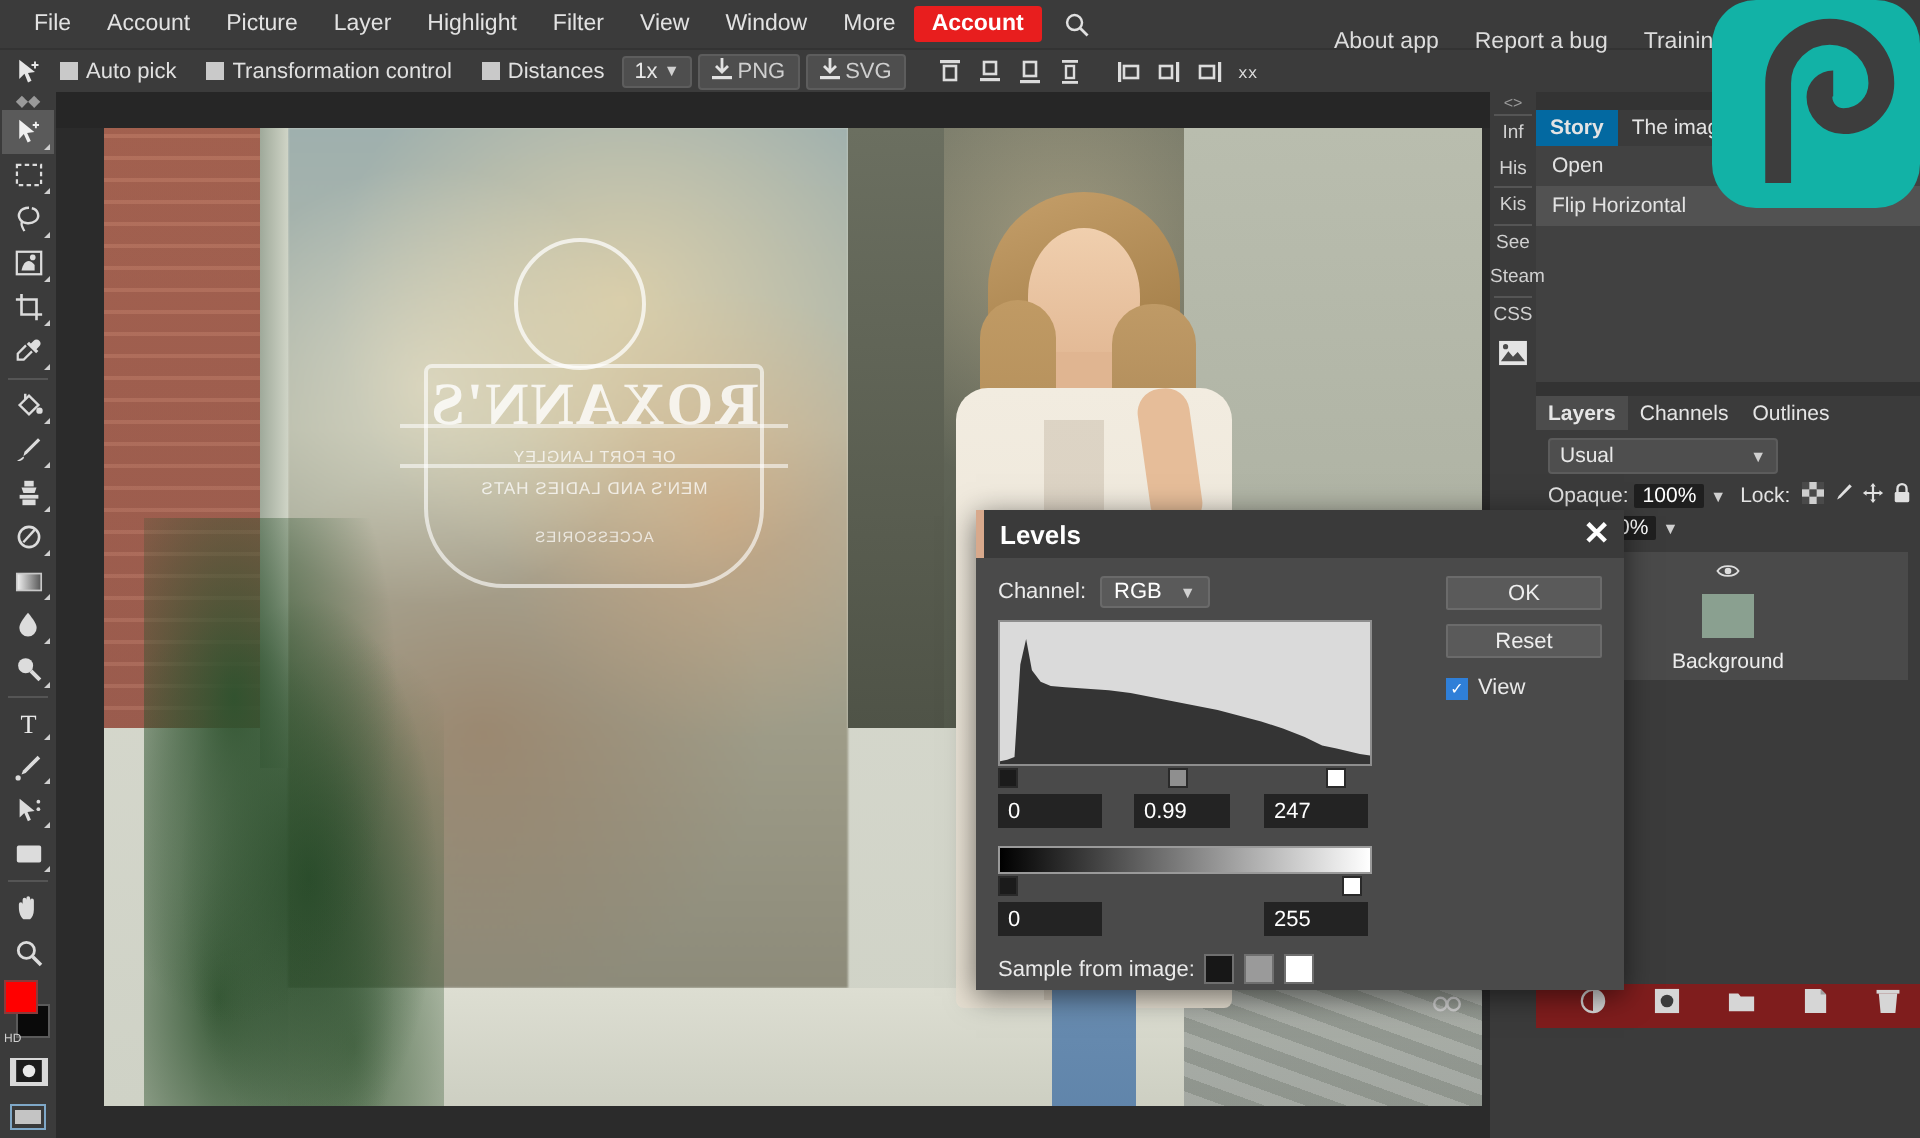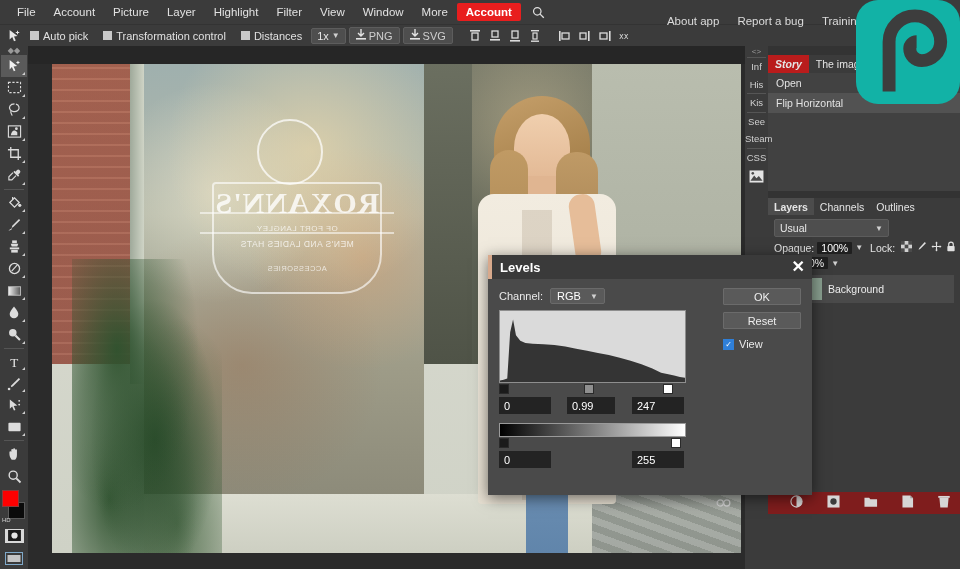--- a/index.html
+++ b/index.html
@@ -261,21 +261,21 @@
 
   .right-panel {
     position:absolute; right:0; top:46px; width:192px; bottom:0;
     background:#3b3b3b; z-index:21;
   }
   .rp-headerbar { height:9px; background:#333;}
   .rp-tabrow { display:flex; background:#3b3b3b; height:18px; align-items:stretch;}
   .rp-tab {
     font-size:10.5px; color:#e4e4e4; padding:3px 7px; display:flex; align-items:center;
   }
-  .rp-tab.sel { background:#b91c1c; font-weight:bold;font-style:italic;}
+  .rp-tab.sel { background:#0369a1; font-weight:bold;}
   .hist-list { background:#424242; }
   .hist-item { font-size:10.5px; color:#e2e2e2; padding:4px 8px;}
   .hist-item.cur { background:#525252;}
   .hist-body { background:#414141; height:78px;}
 
   .rp-div { height:7px; background:#333;}
   .layers-tabrow { display:flex; background:#3b3b3b; height:17px;}
   .lay-tab { font-size:10.5px; color:#e5e5e5; padding:2px 6px; display:flex; align-items:center;}
   .lay-tab.sel { background:#4c4c4c; font-weight:bold;}
   .lay-body { background:#3b3b3b; padding:4px 6px 0 6px;}
@@ -284,21 +284,21 @@
     font-size:10.5px; color:#e8e8e8; padding:2px 5px;
     display:flex; align-items:center; justify-content:space-between; width:115px;
   }
   .opac-row { display:flex; align-items:center; gap:3px; font-size:10.5px; margin-top:4px; color:#e2e2e2;}
   .val-box { background:#1f1f1f; color:#fff; font-size:10.5px; padding:0px 4px; border-radius:1px;}
   .tri { font-size:8px; color:#d0d0d0;}
   .lock-icons { display:flex; gap:4px; align-items:center; margin-left:3px;}
   .fill-row { display:flex; align-items:center; gap:3px; font-size:10.5px; margin-top:3px; color:#e2e2e2;}
   .layer-row {
     display:flex; align-items:center; gap:6px;
-    background:#4a4a4a; margin-top:6px; padding:3px 4px;
+    background:#4a4a4a; margin-top:6px; padding:3px 4px;flex-direction:column;
   }
   .layer-thumb { width:26px; height:22px; background:#8aa090;}
   .layer-name { font-size:10.5px; color:#ececec;}
   .layer-eye { width:12px; height:12px; display:flex; align-items:center; justify-content:center;}
   .lay-footer {
     position:absolute; left:0; right:0; bottom:55px; height:22px;
     background:#7f1d1d; display:flex; align-items:center; justify-content:flex-end; gap:24px;
     padding-right:10px;
   }
 
@@ -869,20 +869,26 @@
       <div class="gradbar"></div>
       <div class="out-handles">
         <span class="hdl" style="left:0px; background:#1b1b1b;"></span>
         <span class="hdl" style="left:172px; background:#ffffff;"></span>
       </div>
       <div class="out-fields">
         <span class="nfield" style="left:0px;width:52px;">0</span>
         <span class="nfield" style="left:133px;width:52px;">255</span>
       </div>
 
+      <div class="sample-row">
+        <span class="sample-lbl">Sample from image:</span>
+        <span class="sw" style="background:#171717;"></span>
+        <span class="sw" style="background:#9a9a9a;"></span>
+        <span class="sw" style="background:#ffffff;"></span>
+      </div>
 
       <div style="position:absolute; right:11px; top:9px;">
         <div class="dlg-btn">OK</div>
         <div class="dlg-btn" style="margin-top:7px;">Reset</div>
         <div class="view-row">
           <span class="view-chk">✓</span>
           <span class="view-lbl">View</span>
         </div>
       </div>
     </div>

